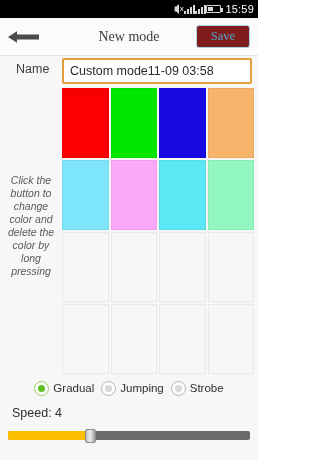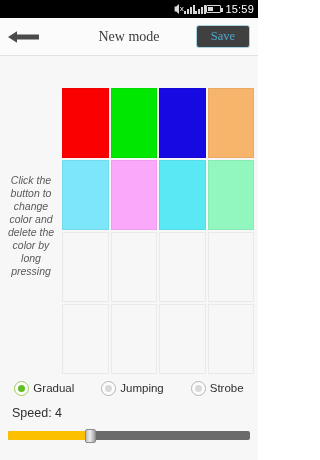--- a/index.html
+++ b/index.html
@@ -113,21 +113,21 @@
     text-align: center;
     font-size: 14px;
     color: #3b3b3b;
   }
   .save-btn {
     position: absolute;
     right: 8px; top: 7px;
     width: 54px; height: 23px;
     border: 1px solid #a9d4e4;
     border-radius: 3px;
-    background: #404040;
+    background: #7f1d1d;
     color: #4fa8cc;
     font-size: 12.5px;
     line-height: 21px;
     text-align: center;
     cursor: pointer;
     box-sizing: border-box;
   }
 
   
   .name-row {
@@ -190,21 +190,21 @@
   .cell.filled { border: 1px solid rgba(0,0,0,0.05); }
 
   
   .radios {
     position: absolute;
     left: 0; top: 374px;
     width: 258px; height: 28px;
     display: flex;
     align-items: center;
     justify-content: center;
-    gap: 27px;
+    gap: 7px;
   }
   .radio {
     display: flex;
     align-items: center;
     gap: 4px;
     cursor: pointer;
   }
   .radio .dot {
     width: 15px; height: 15px;
     border-radius: 50%;
@@ -300,20 +300,24 @@
   <div class="actionbar">
     <div class="back-btn">
       <svg width="32" height="14" viewBox="0 0 32 14">
         <path d="M0 7 L9 1.2 L9 4.6 L31 4.6 L31 9.4 L9 9.4 L9 12.8 Z" fill="#4a4a4a"></path>
       </svg>
     </div>
     <div class="ab-title">New mode</div>
     <div class="save-btn">Save</div>
   </div>
 
+  <div class="name-row">
+    <div class="name-label">Name</div>
+    <input class="name-input" type="text" value="Custom mode11-09 03:58" style="">
+  </div>
 
   <div class="content">
     <div class="hint">Click the button to change color and delete the color by long pressing</div>
     <div class="grid">
         <div class="cell filled" style="background: rgb(251, 0, 0);"></div>
         <div class="cell filled" style="background: rgb(0, 232, 0);"></div>
         <div class="cell filled" style="background: rgb(22, 9, 226);"></div>
         <div class="cell filled" style="background: rgb(247, 180, 107);"></div>
         <div class="cell filled" style="background: rgb(125, 230, 250);"></div>
         <div class="cell filled" style="background: rgb(250, 168, 250);"></div>

